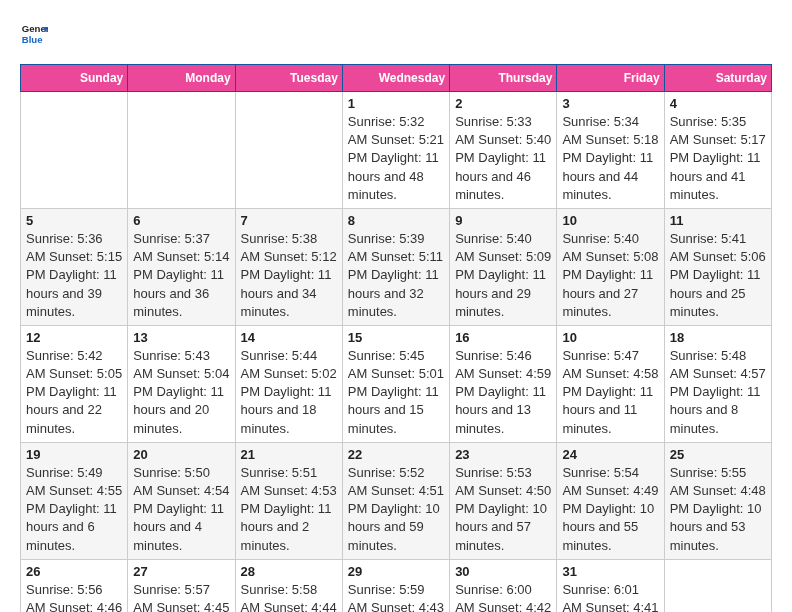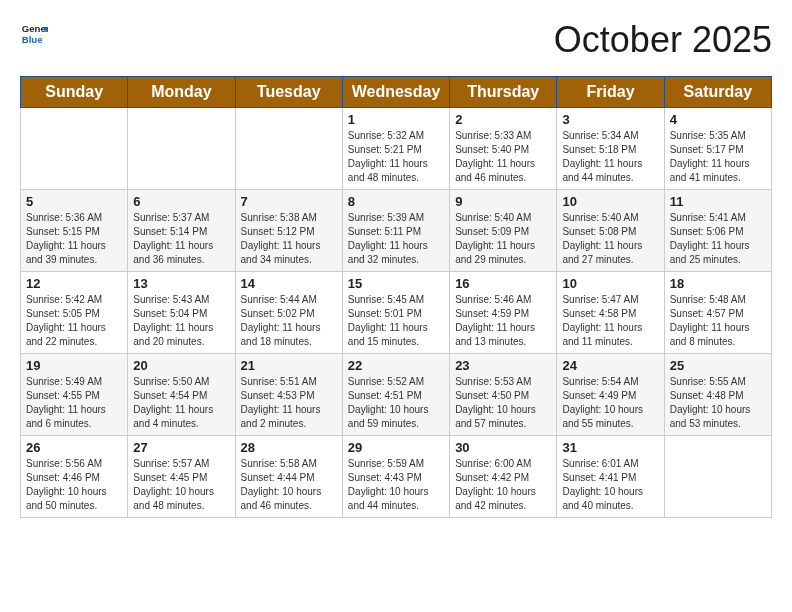--- a/index.html
+++ b/index.html
@@ -38,26 +38,26 @@
       font-size: 14px;
       color: #444;
       margin-top: 2px;
     }
     .calendar {
       width: 100%;
       border-collapse: collapse;
       border: 1px solid #ccc;
     }
     .calendar th {
-      background: #a16207;
+      background: #ec4899;
       color: #fff;
-      font-size: 16px;
+      font-size: 12px;
       font-weight: bold;
       padding: 6px 4px;
-      text-align: center;
+      text-align: right;
       border: 1px solid #1254a0;
     }
     .calendar td {
       vertical-align: top;
       padding: 4px 5px;
       border: 1px solid #ccc;
       width: calc(100% / 7);
       min-height: 80px;
       font-size: 10px;
       color: #333;
@@ -67,41 +67,40 @@
       background: #f5f5f5;
     }
     .day-number {
       font-size: 13px;
       font-weight: bold;
       color: #222;
       margin-bottom: 2px;
       display: block;
     }
     .day-info {
-      font-size: 10px;
+      font-size: 13px;
       color: #333;
       line-height: 1.4;
     }
     .empty-cell {
       background: #f9f9f9;
     }
   </style>
 </head>
 <body>
 
 <div class="header-area">
   <div class="logo">
     <svg class="logo-icon" viewBox="0 0 32 32">
       <text x="2" y="14" font-size="11" font-weight="bold" fill="#222">General</text>
       <text x="2" y="26" font-size="11" font-weight="bold" fill="#1565c0">Blue</text>
       <polygon points="26,8 32,8 29,14" fill="#1565c0"></polygon>
     </svg>
   </div>
   <div class="title-area">
-    <div class="month-title">October 2025</div>
   </div>
 </div>
 
 <table class="calendar">
   <thead>
     <tr>
     <th>Sunday</th>
         <th>Monday</th>
         <th>Tuesday</th>
         <th>Wednesday</th>

